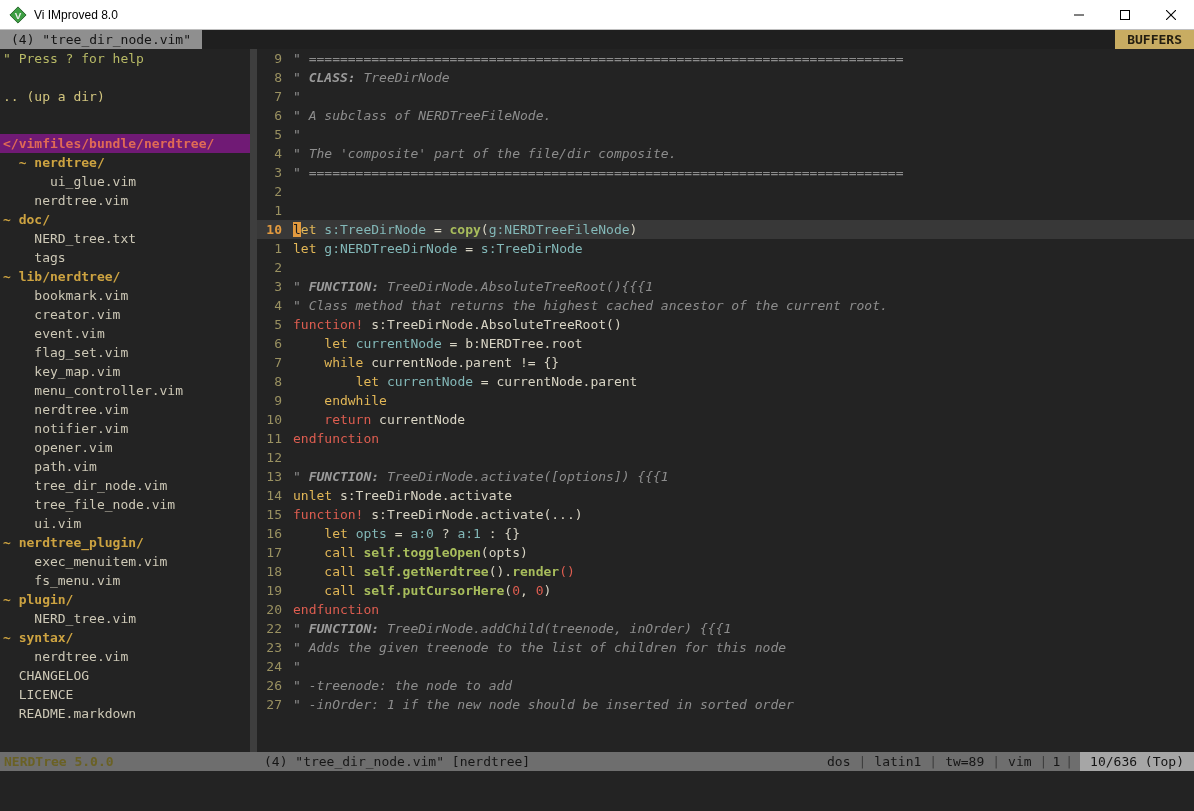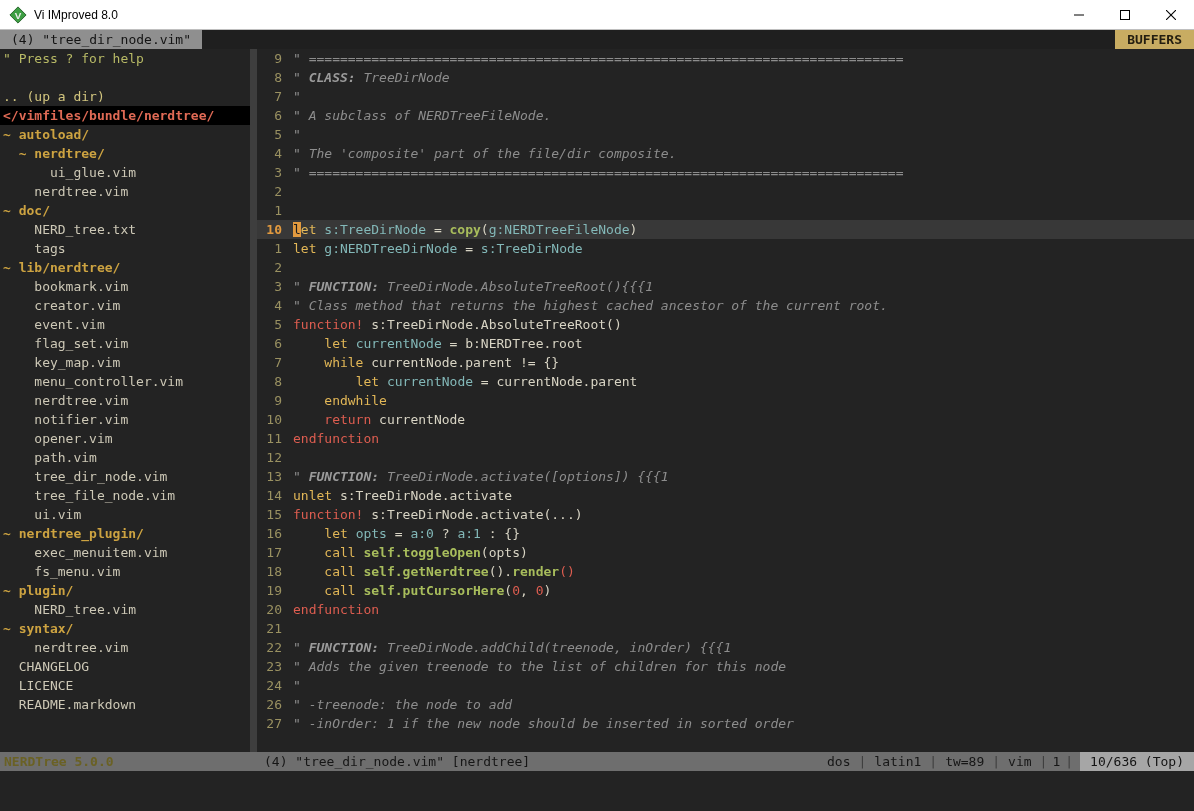--- a/index.html
+++ b/index.html
@@ -32,21 +32,21 @@
   .tab-fill { flex:1; }
   .buffers { background:#c8ac62; color:#241e10; font-weight:bold; padding:0 12px; }
 
   
   .main { height:703px; display:flex; overflow:hidden; }
 
   .nerdtree { width:250px; overflow:hidden; flex:none; }
   .nt-row { height:19px; line-height:19px; white-space:pre; padding-left:3px; }
   .nt-row.help  { color:#b8ba66; }
   .nt-row.updir { color:#d3c67f; }
-  .nt-row.root  { color:#e06a55; font-weight:bold; background:#000000; }
+  .nt-row.root  { color:#e06a55; font-weight:bold; background:#701a75;margin-top:28px; }
   .nt-row.dir   { color:#cda341; font-weight:bold; }
   .nt-row.file  { color:#cdc8b6; }
 
   .vsep { width:7px; background:#3e3e3e; flex:none; cursor:col-resize; }
 
   .editor { flex:1; overflow:hidden; }
   .ed-row { display:flex; height:19px; line-height:19px; }
   .ed-row.cur { background:#383838; }
   .ln { width:36px; flex:none; text-align:right; padding-right:11px; color:#9a9161; }
   .ed-row.cur .ln { color:#e29a3f; font-weight:bold; }
@@ -111,21 +111,20 @@
     <div class="tab-fill"></div>
     <div class="buffers">BUFFERS</div>
   </div>
 
   <div class="main">
     <div class="nerdtree">
         <div class="nt-row help">" Press ? for help</div>
         <div class="nt-row blank"></div>
         <div class="nt-row updir">.. (up a dir)</div>
         <div class="nt-row root">&lt;/vimfiles/bundle/nerdtree/</div>
-        <div class="nt-row dir">~ autoload/</div>
         <div class="nt-row dir">  ~ nerdtree/</div>
         <div class="nt-row file">      ui_glue.vim</div>
         <div class="nt-row file">    nerdtree.vim</div>
         <div class="nt-row dir">~ doc/</div>
         <div class="nt-row file">    NERD_tree.txt</div>
         <div class="nt-row file">    tags</div>
         <div class="nt-row dir">~ lib/nerdtree/</div>
         <div class="nt-row file">    bookmark.vim</div>
         <div class="nt-row file">    creator.vim</div>
         <div class="nt-row file">    event.vim</div>
@@ -266,24 +265,20 @@
         </div>
         <div class="ed-row">
           <span class="ln">19</span>
           <span class="code"><span class="n">    </span><span class="kw">call</span><span class="n"> </span><span class="fn">self.putCursorHere</span><span class="n">(</span><span class="nm">0</span><span class="n">, </span><span class="nm">0</span><span class="n">)</span></span>
         </div>
         <div class="ed-row">
           <span class="ln">20</span>
           <span class="code"><span class="st">endfunction</span></span>
         </div>
         <div class="ed-row">
-          <span class="ln">21</span>
-          <span class="code"></span>
-        </div>
-        <div class="ed-row">
           <span class="ln">22</span>
           <span class="code"><span class="cm">" </span><span class="cmb">FUNCTION:</span><span class="cm"> TreeDirNode.addChild(treenode, inOrder) {{{1</span></span>
         </div>
         <div class="ed-row">
           <span class="ln">23</span>
           <span class="code"><span class="cm">" Adds the given treenode to the list of children for this node</span></span>
         </div>
         <div class="ed-row">
           <span class="ln">24</span>
           <span class="code"><span class="cm">"</span></span>

